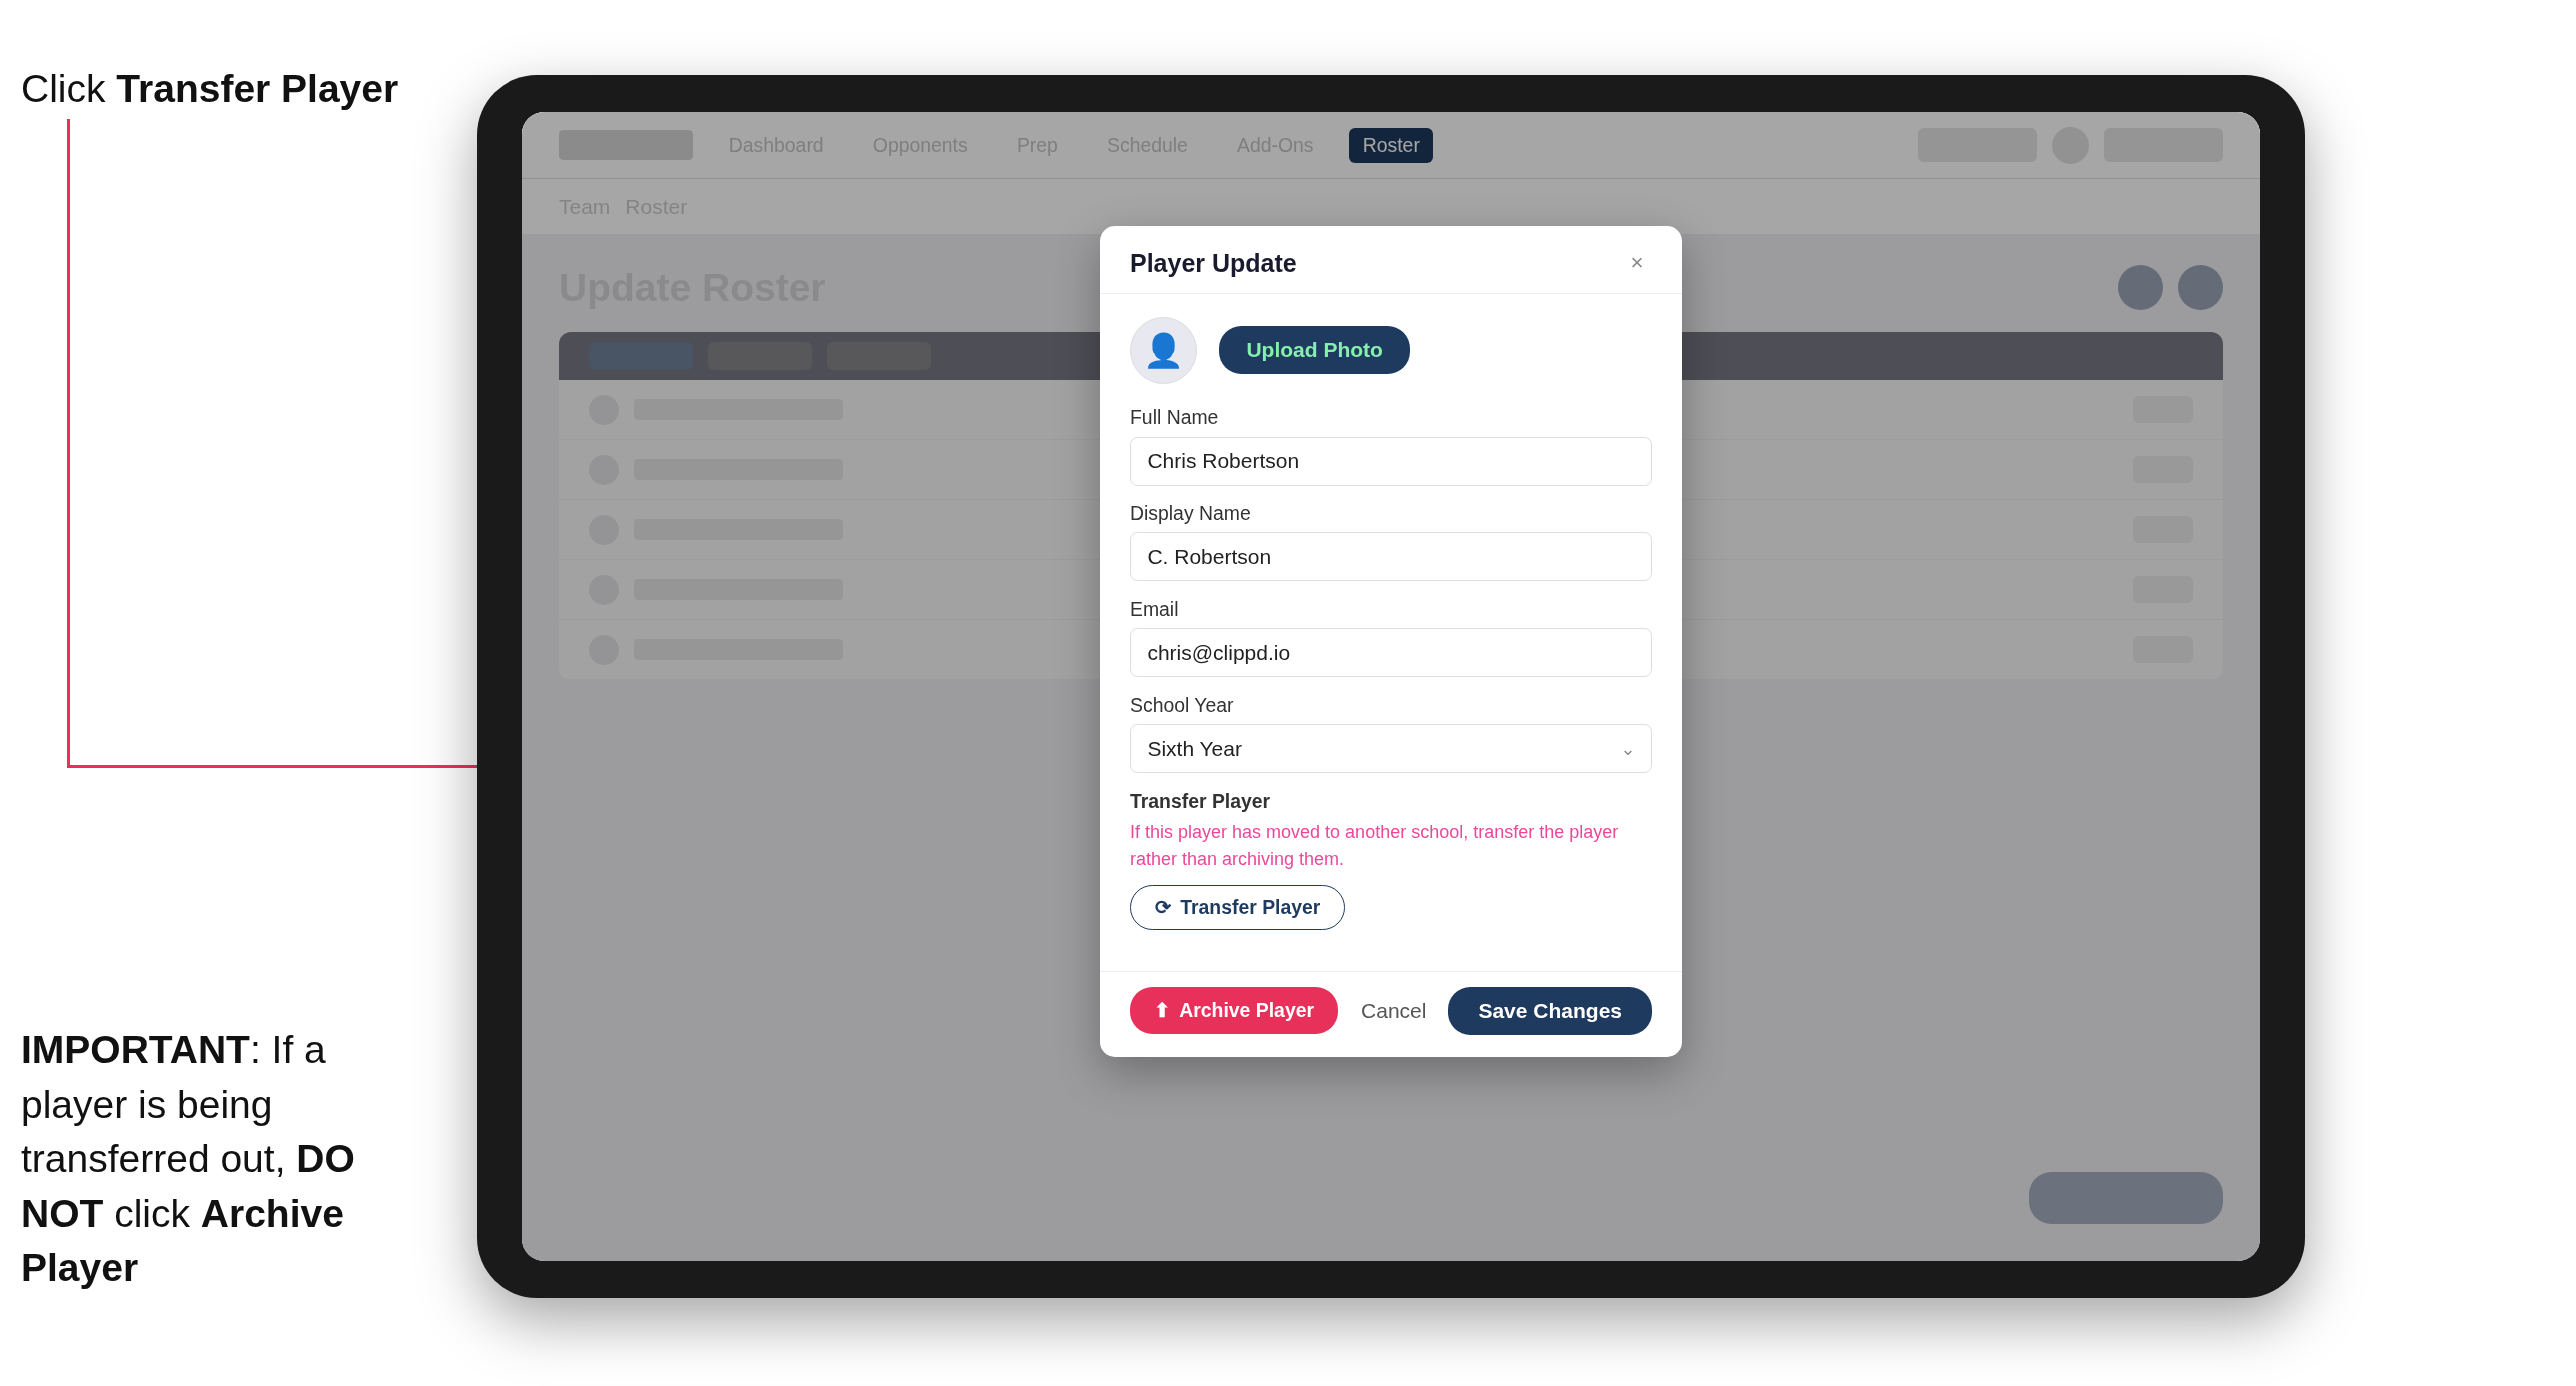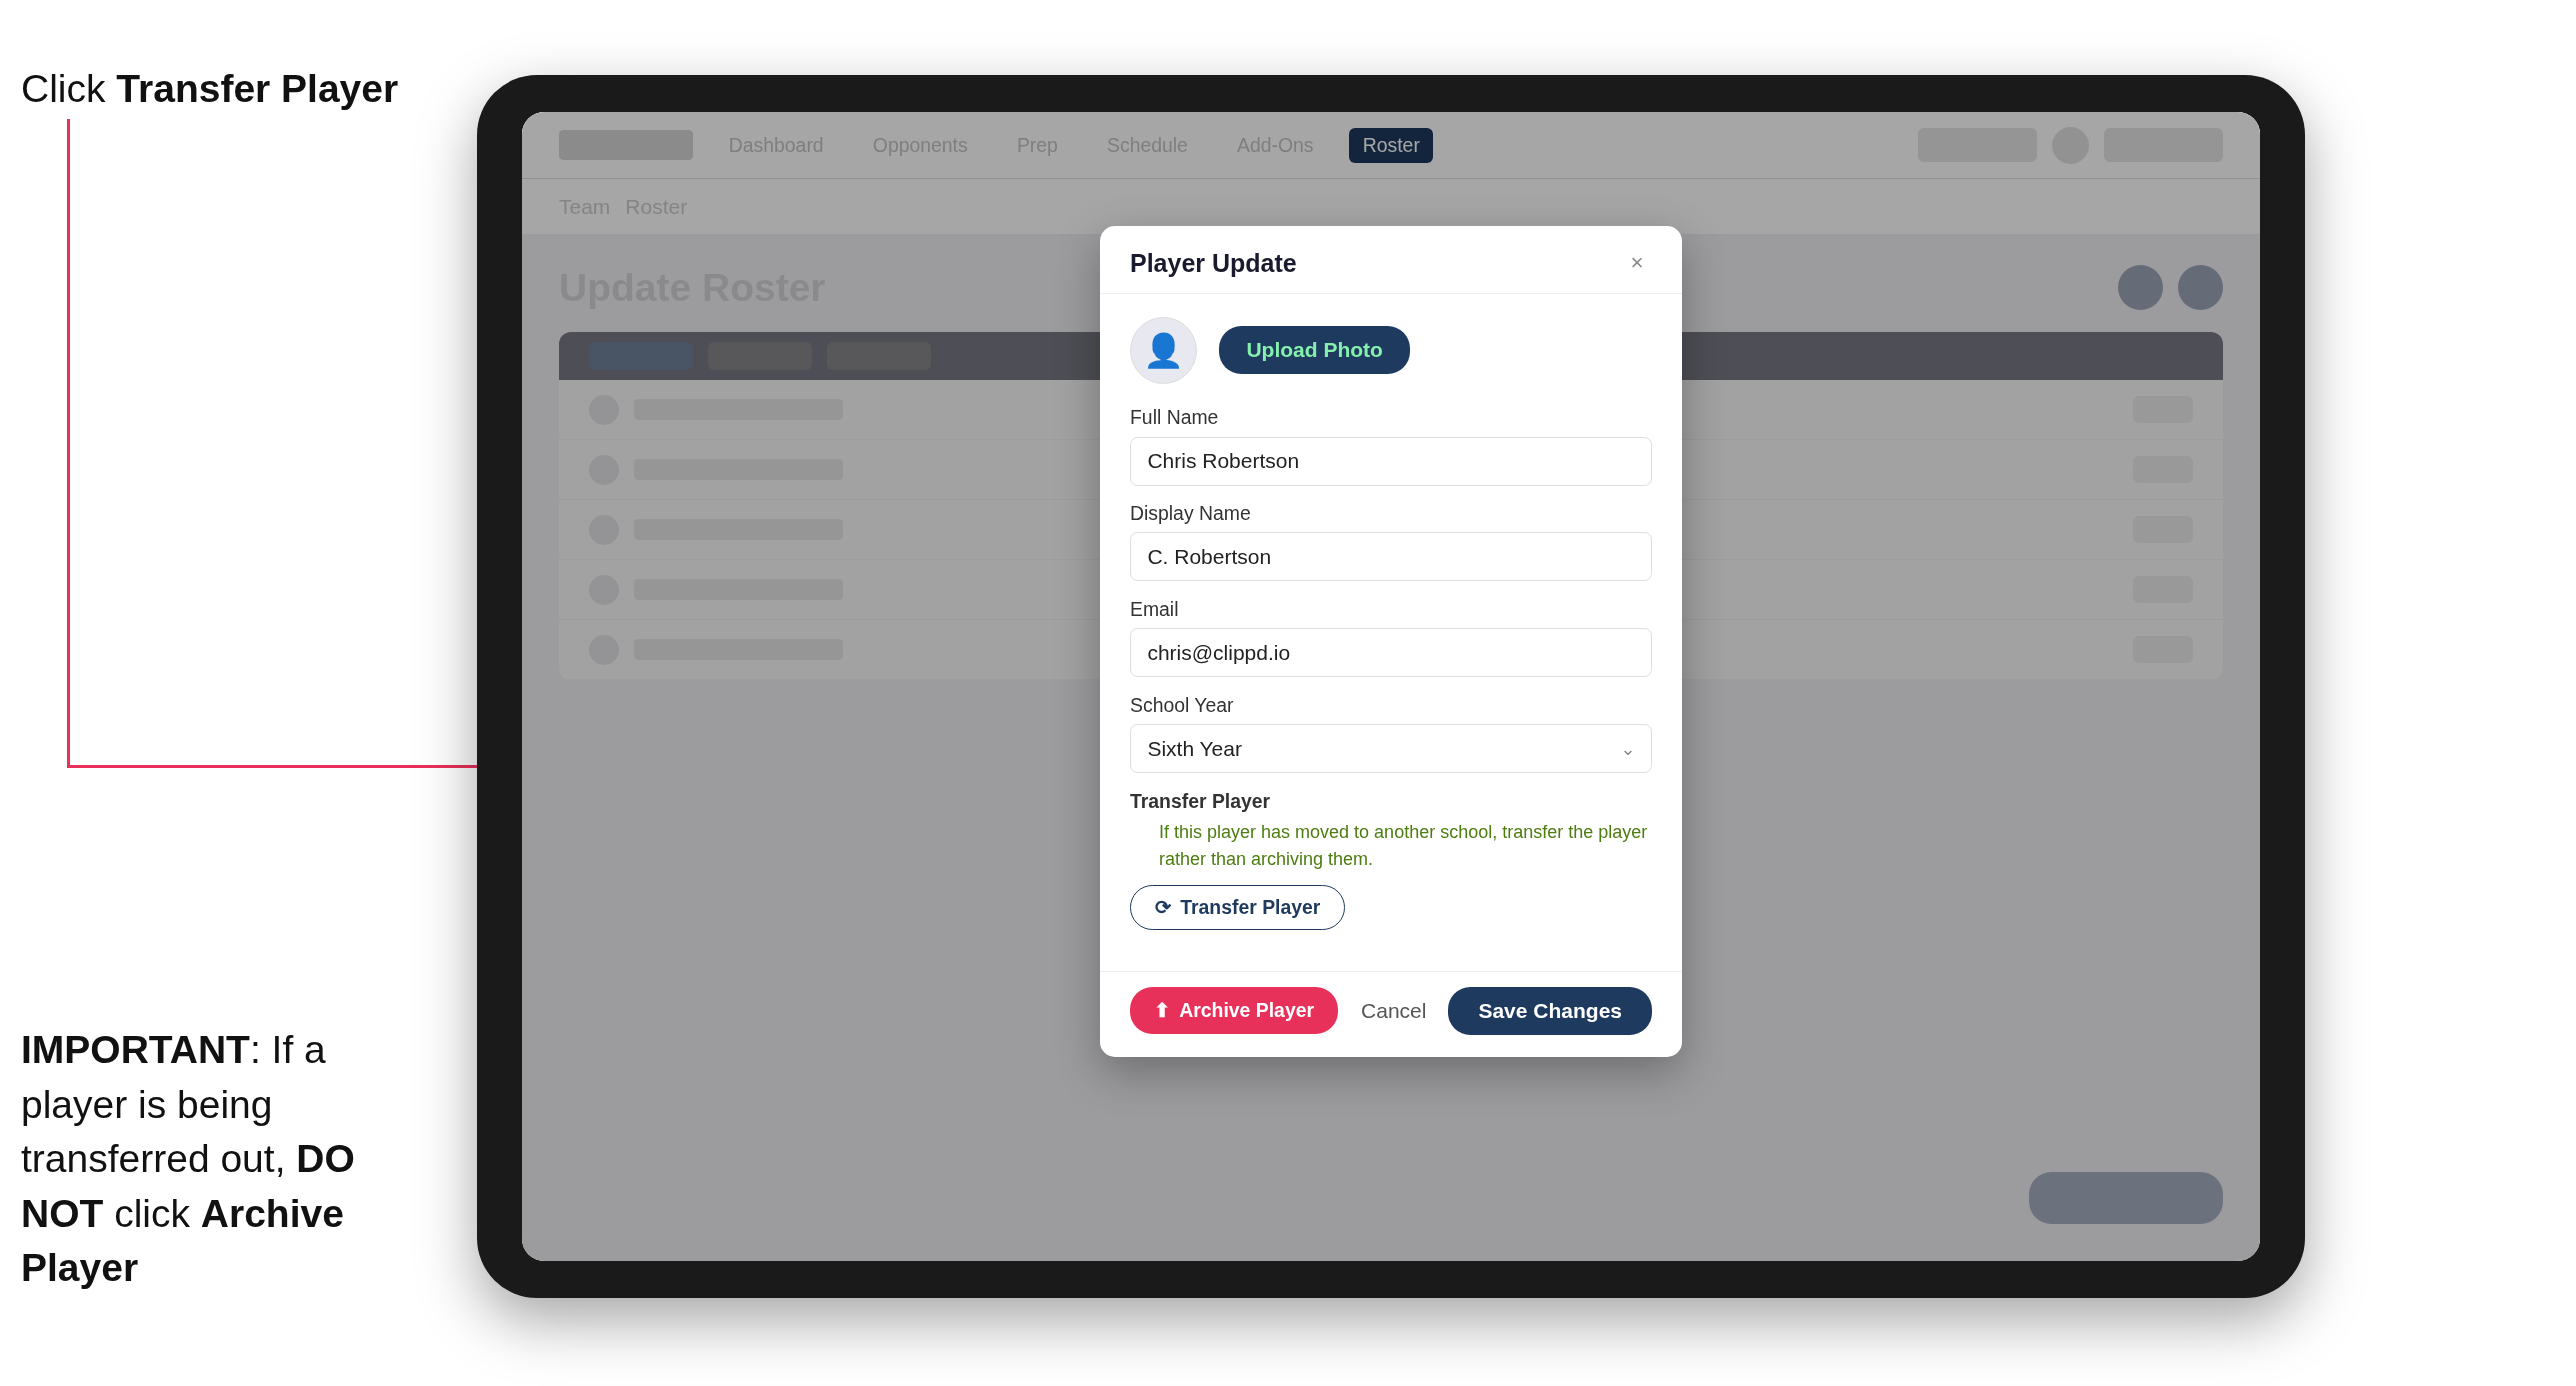--- a/index.html
+++ b/index.html
@@ -383,24 +383,23 @@
       margin-bottom: 18px;
     }
     .transfer-label {
       font-size: 19.4px;
       font-weight: 600;
       color: #333;
       margin-bottom: 6px;
     }
     .transfer-description {
       font-size: 18px;
-      color: #4d7c0f;
+      color: #ec4899;
       margin-bottom: 12px;
       line-height: 1.5;
-      margin-left: 29px;
     }
     .transfer-btn {
       display: inline-flex;
       align-items: center;
       gap: 9px;
       background: #fff;
       border: 1.5px solid #1e3a5f;
       border-radius: 22.4px;
       padding: 10.4px 24px;
       font-size: 19.4px;

